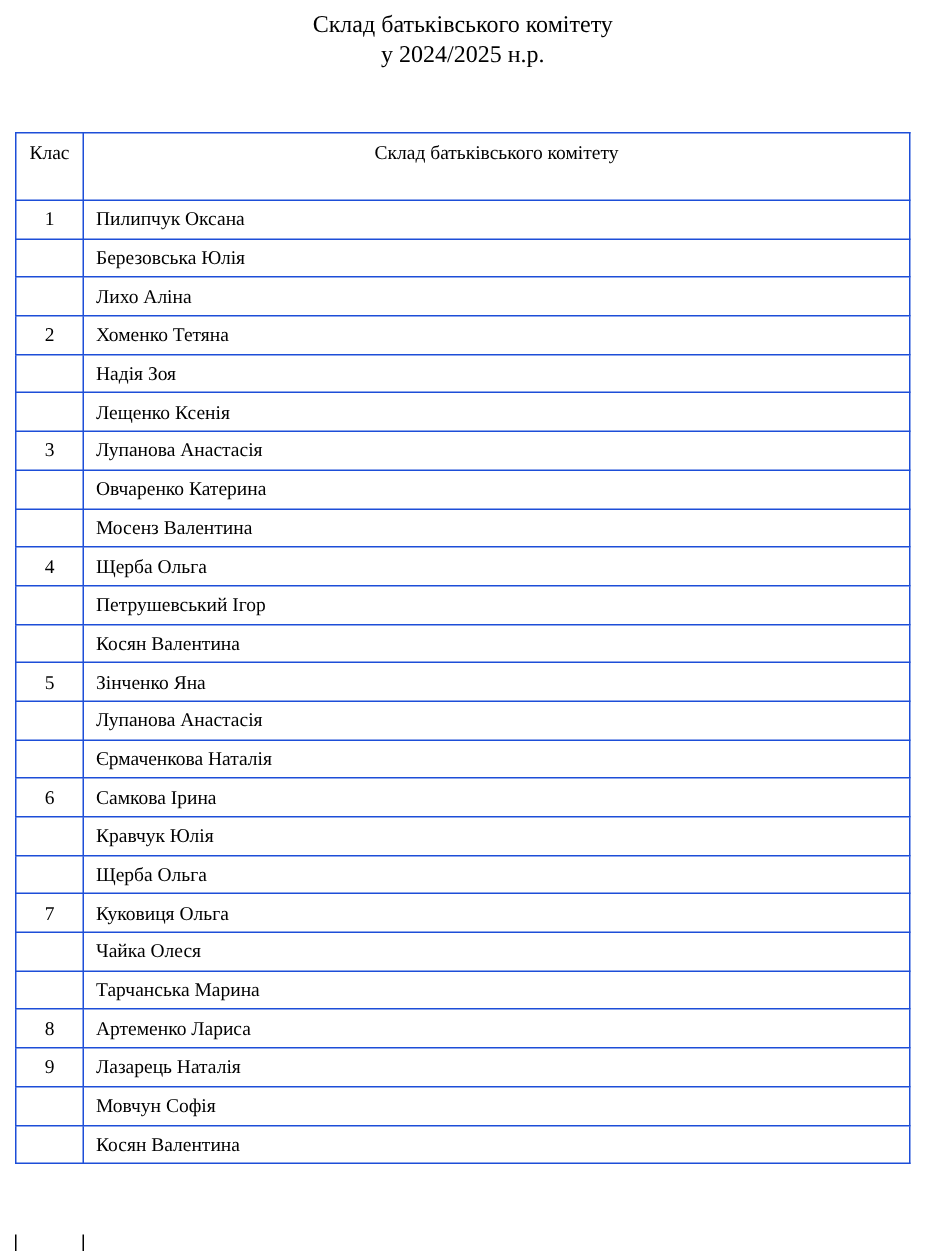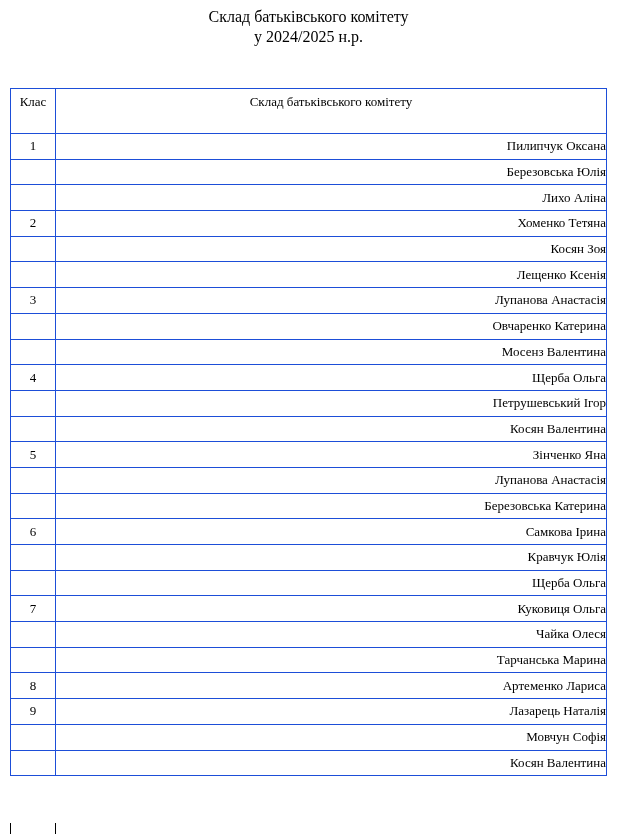--- a/index.html
+++ b/index.html
@@ -55,21 +55,21 @@
   .committee-table td {
     height: 24.7px;
     vertical-align: middle;
     padding: 0;
   }
   .committee-table td.class-cell {
     text-align: center;
   }
   .committee-table td.name-cell {
     padding-left: 8px;
-    text-align: right;
+    text-align: left;
   }
   .crop-stub {
     position: absolute;
     width: 1px;
     height: 11px;
     top: 823px;
     background: #000000;
   }
   .crop-stub.stub-left { left: 10px; }
   .crop-stub.stub-divider { left: 55px; }
@@ -111,21 +111,21 @@
       <td class="name-cell">Лихо Аліна</td>
     </tr>
 
     <tr>
       <td class="class-cell">2</td>
       <td class="name-cell">Хоменко Тетяна</td>
     </tr>
 
     <tr>
       <td class="class-cell"></td>
-      <td class="name-cell">Косян Зоя</td>
+      <td class="name-cell">Надія Зоя</td>
     </tr>
 
     <tr>
       <td class="class-cell"></td>
       <td class="name-cell">Лещенко Ксенія</td>
     </tr>
 
     <tr>
       <td class="class-cell">3</td>
       <td class="name-cell">Лупанова Анастасія</td>
@@ -161,21 +161,21 @@
       <td class="name-cell">Зінченко Яна</td>
     </tr>
 
     <tr>
       <td class="class-cell"></td>
       <td class="name-cell">Лупанова Анастасія</td>
     </tr>
 
     <tr>
       <td class="class-cell"></td>
-      <td class="name-cell">Березовська Катерина</td>
+      <td class="name-cell">Єрмаченкова Наталія</td>
     </tr>
 
     <tr>
       <td class="class-cell">6</td>
       <td class="name-cell">Самкова Ірина</td>
     </tr>
 
     <tr>
       <td class="class-cell"></td>
       <td class="name-cell">Кравчук Юлія</td>

